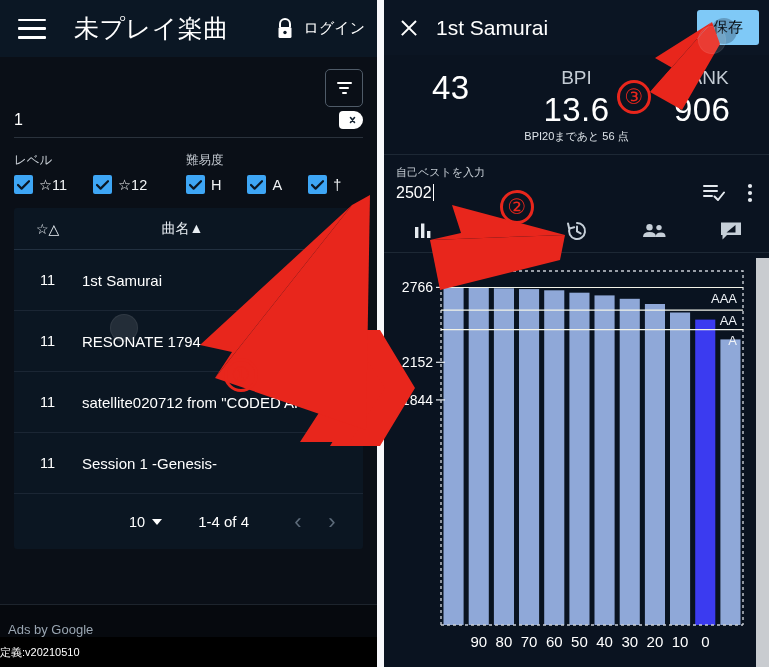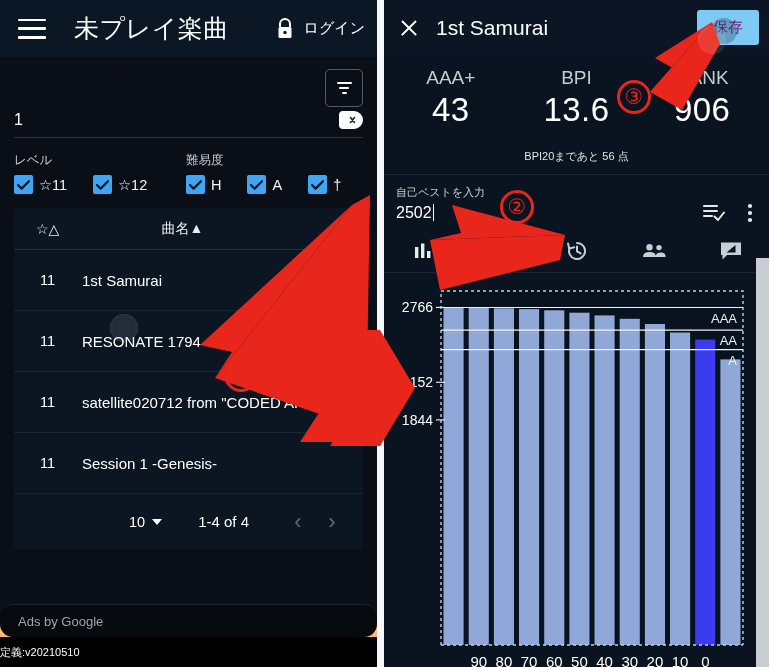--- a/index.html
+++ b/index.html
@@ -116,21 +116,21 @@
     padding-right: 14px; gap: 0;
   }
   .pg-size { color:#ffffff; font-size:14.5px; display:flex; align-items:center; gap:7px; cursor:pointer; margin-right:36px;}
   .caret-down { width:0;height:0;border-left:5px solid transparent;border-right:5px solid transparent;border-top:6px solid #fff;}
   .pg-range { color:#ffffff; font-size:15px; margin-right:32px;}
   .pg-arrow { color:#5d6b7a; font-size:22px; width:34px; text-align:center; cursor:pointer; line-height:1;}
 
   .ads-bar {
     position:absolute; left:0; bottom:30px; width: 377px; height:33px;
     background:#06090e; border-top:1px solid #1d242d;
-    display:flex; align-items:center; padding-left:18px;border-radius:13px;
+    display:flex; align-items:flex-end; padding-left:8px;
   }
   .ads-bar span { color:#9aa6b2; font-size:13px; }
   .footer-ver {
     position:absolute; left:0; bottom:0; width:377px; height:30px;
     background:#000000; display:flex; align-items:center; justify-content:flex-start;
   }
   .footer-ver span { color:#ffffff; font-size:11px; }
 
   
   #right-panel {
@@ -139,34 +139,34 @@
   }
   .r-appbar { height: 55px; display:flex; align-items:center; padding:0 10px 0 14px; background:#0b1523;}
   .close-x { width:22px;height:22px; position:relative; cursor:pointer; flex:0 0 auto;}
   .close-x::before, .close-x::after {
     content:""; position:absolute; left:1px; top:10px; width:20px; height:2.2px; background:#fff;
   }
   .close-x::before { transform: rotate(45deg); }
   .close-x::after { transform: rotate(-45deg); }
   .r-title { color:#ffffff; font-size:21px; margin-left:16px; flex:1; }
   .save-btn {
-    background:#7fc9f7; color:#701a75; font-size:15px;
+    background:#7fc9f7; color:#000000; font-size:15px;
     border:none; border-radius:3px; padding:8px 16px; cursor:pointer;
     position:relative; overflow:hidden;
   }
   .save-ripple {
     position:absolute; width:26px;height:26px;border-radius:50%;
     background:rgba(40,60,80,.32); left:14px; top:8px;
   }
 
   .stats-row { display:flex; padding: 12px 4px 0 4px; }
   .stat { flex:1; text-align:center; }
   .stat-label { color:#c4ccd4; font-size:19px; }
   .stat-value { color:#ffffff; font-size:33px; margin-top:2px; letter-spacing:.5px;}
-  .bpi-note { text-align:center; color:#dfe5ea; font-size:11px; margin-top:20px; padding-bottom:10px; border-bottom:1px solid #1d2835;}
+  .bpi-note { text-align:center; color:#dfe5ea; font-size:11px; margin-top:0; padding-bottom:10px; border-bottom:1px solid #1d2835;}
 
   .input-block { padding: 10px 12px 4px 12px; position:relative; }
   .input-label { color:#c9d0d7; font-size:11px; }
   .input-line { display:flex; align-items:center; justify-content:space-between; margin-top:3px;}
   .input-val { color:#ffffff; font-size:16px; position:relative; }
   .caret-bar { display:inline-block; width:1.5px; height:17px; background:#fff; vertical-align:-3px; margin-left:1px;}
   .input-icons { display:flex; align-items:center; gap:22px; padding-right:4px;}
   .icon-btn { cursor:pointer; display:flex; align-items:center;}
 
   .tabs-row {
@@ -345,21 +345,20 @@
       <div class="close-x"></div>
       <div class="r-title">1st Samurai</div>
       <button class="save-btn">
         <span>保存</span>
         <span class="save-ripple"></span>
       </button>
     </div>
 
     <div class="stats-row">
       <div class="stat">
-        <div class="stat-label">AAA+</div>
         <div class="stat-value">43</div>
       </div>
       <div class="stat">
         <div class="stat-label">BPI</div>
         <div class="stat-value">13.6</div>
       </div>
       <div class="stat">
         <div class="stat-label">RANK</div>
         <div class="stat-value">906</div>
       </div>

